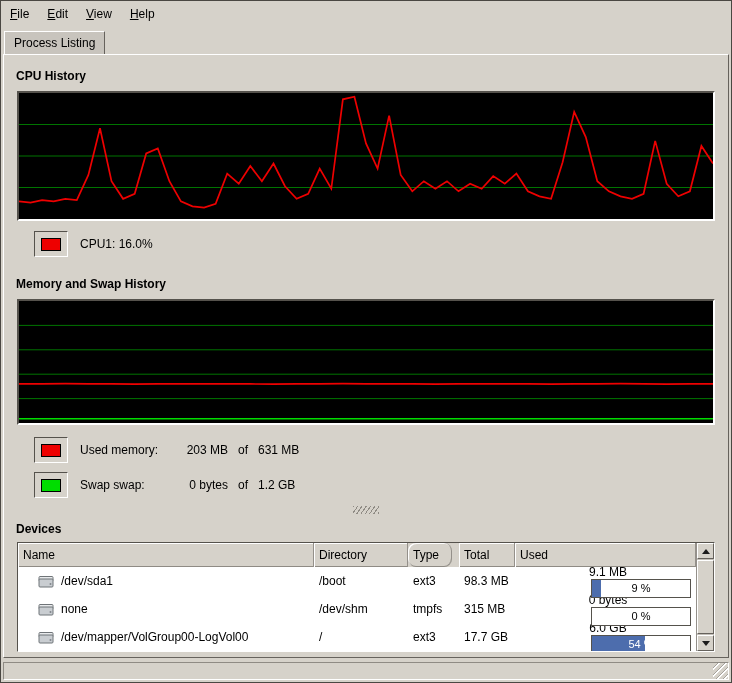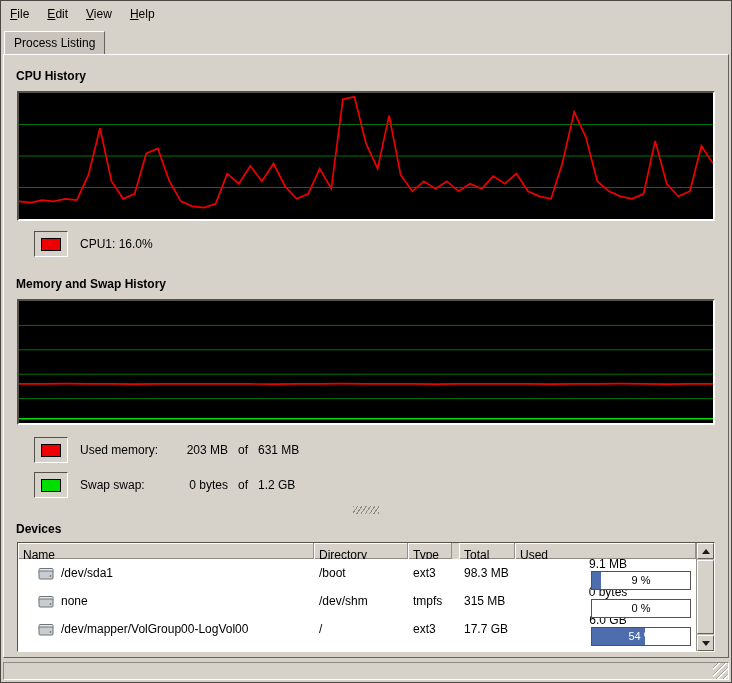--- a/index.html
+++ b/index.html
@@ -39,24 +39,24 @@
   .ltext{margin-left:12px;}
   .llabel{margin-left:12px;width:96px;}
   .lval{width:52px;text-align:right;}
   .lof{margin:0 10px;}
   .pgrip{width:26px;height:8px;margin:8px auto 0;
     background:repeating-linear-gradient(125deg,#8f8b84 0 1px,transparent 1px 3.5px);}
   
   .dtable{margin:6px 13px 0;height:110px;box-sizing:border-box;display:flex;background:#fff;
     border:1px solid;border-color:#55524c #fff #fff #55524c;}
   .tleft{flex:1;display:flex;flex-direction:column;overflow:hidden;}
-  .thead{display:flex;height:16px;flex:none;background:#d6d2ca;}
+  .thead{display:flex;height:24px;flex:none;background:#d6d2ca;}
   .hcell{box-sizing:border-box;padding:5px 0 0 5px;white-space:nowrap;overflow:hidden;
     border-right:1px solid #94908a;box-shadow:inset 1px 1px 0 #fff, inset 0 -1px 0 #8f8b84;}
-  .w-name{width:296px;}.w-dir{width:94px;}.w-type{width:44px;}.w-total{width:56px;margin-left:7px;}.w-used{flex:1;}
+  .w-name{width:296px;}.w-dir{width:94px;}.w-type{width:44px;border-radius:8px;}.w-total{width:56px;margin-left:7px;}.w-used{flex:1;}
   .tbody{flex:1;background:#fff;}
   .trow{display:flex;height:28px;align-items:center;}
   .cell{box-sizing:border-box;padding-left:5px;white-space:nowrap;overflow:hidden;}
   .cname{padding-left:20px;display:flex;align-items:center;}
   .dicon{margin-right:7px;display:inline-flex;flex:none;}
   .cused{display:flex;align-items:center;flex-direction:column;}
   .pbar{margin-left:auto;margin-right:5px;width:100px;height:19px;flex:none;position:relative;
     box-sizing:border-box;border:1px solid #55524c;background:#fff;}
   .pfill{position:absolute;left:0;top:0;bottom:0;}
   .plabel{position:absolute;left:0;top:0;width:100%;text-align:center;line-height:17px;font-size:11px;}

